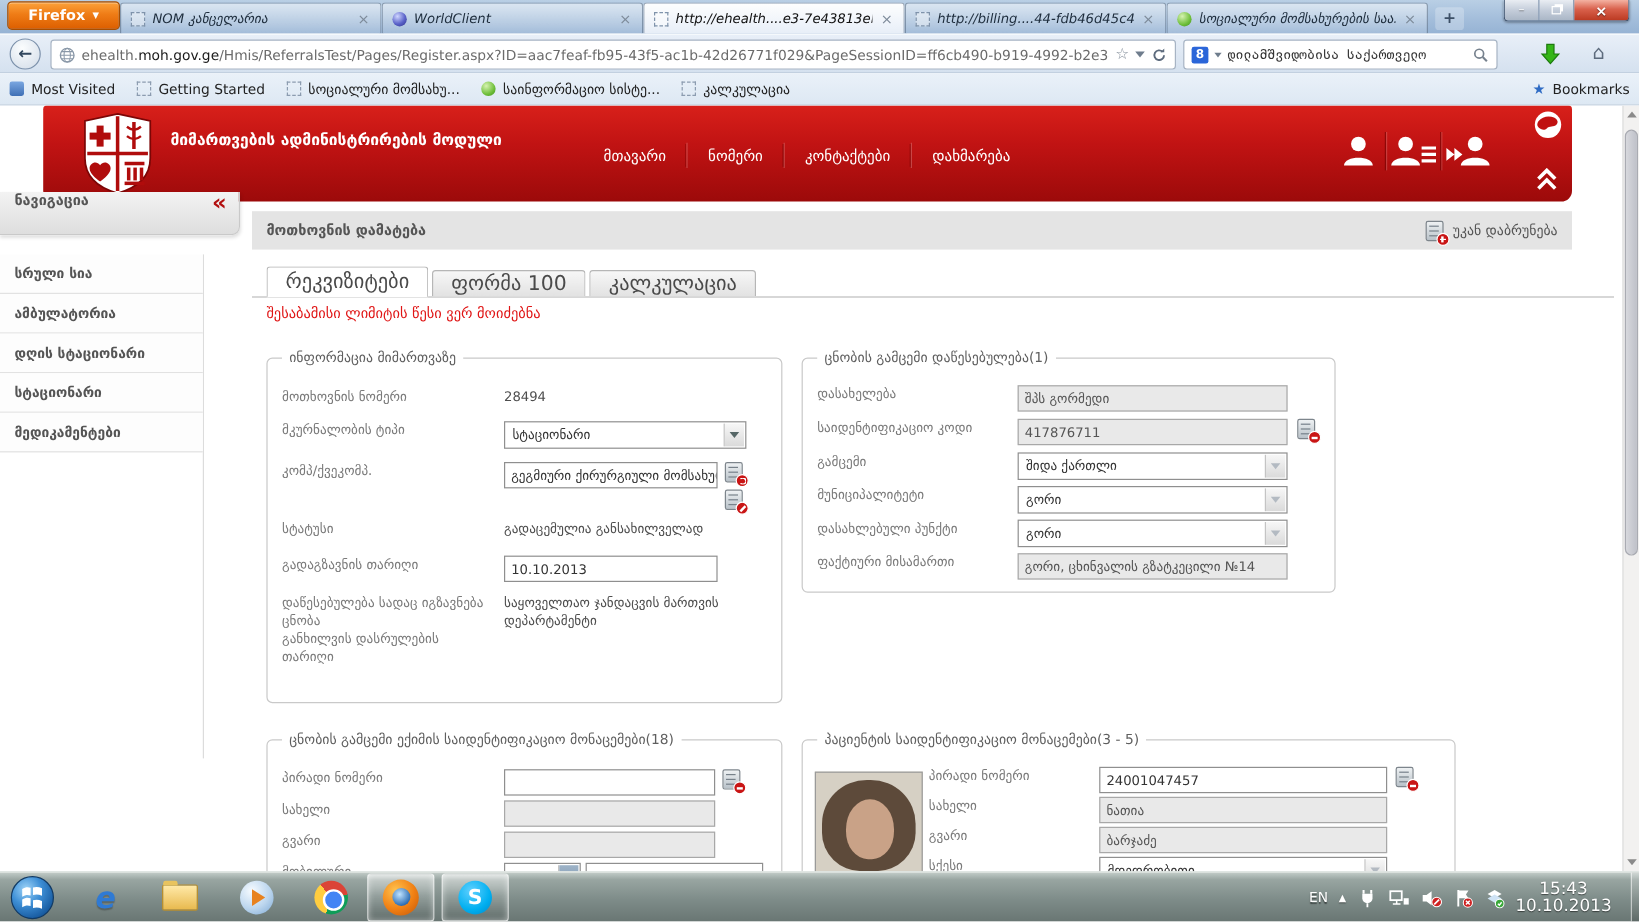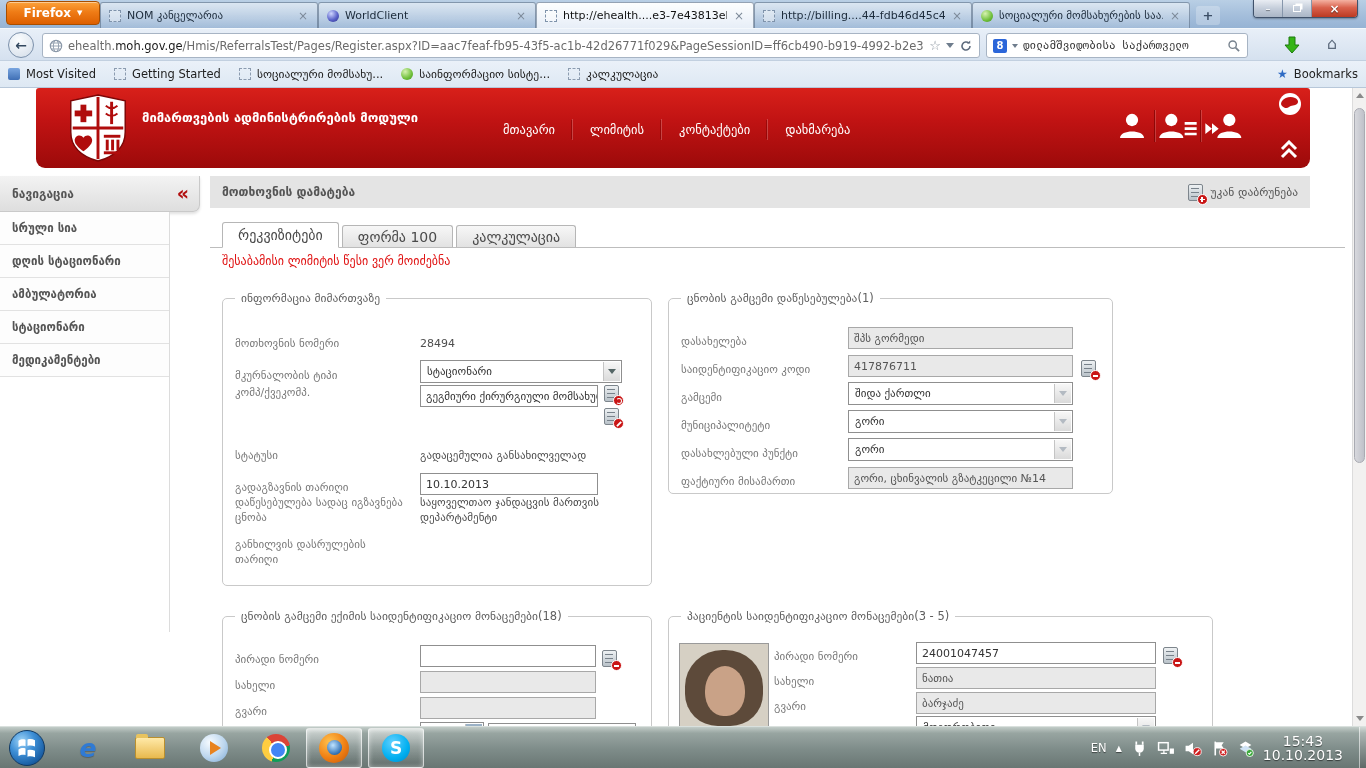--- a/index.html
+++ b/index.html
@@ -12,21 +12,21 @@
   .tabbar{position:absolute;top:0;left:0;width:1366px;height:28px;
     background:linear-gradient(180deg,#b9cfe5 0%,#a4bedb 55%,#96b3d4 100%);}
   .ffbtn{position:absolute;left:6px;top:1px;width:94px;height:24px;border-radius:4px;
     background:linear-gradient(#fca23b,#ef7c16 45%,#dd5f00);border:1px solid #a84e00;
     color:#fff;font-weight:bold;font-size:12px;display:flex;align-items:center;justify-content:center;gap:6px;
     box-shadow:inset 0 1px 0 rgba(255,255,255,.45);cursor:default;}
   .ffbtn .caret{font-size:7px;line-height:1;}
   .tabs{position:absolute;left:100px;top:2px;display:flex;height:26px;}
   .tab{width:218px;height:26px;display:flex;align-items:center;gap:6px;padding:0 8px;
     border:1px solid rgba(80,100,125,.55);border-bottom:none;border-radius:3px 3px 0 0;
-    background:linear-gradient(rgba(255,255,255,.5),rgba(255,255,255,.12));color:#1d2c3c;}
+    background:linear-gradient(rgba(255,255,255,.5),rgba(255,255,255,.12));color:#1d2c3c;font-style:italic;}
   .tab.active{background:linear-gradient(#fdfefe,#eef3fa 70%,#e7eef7);color:#111;}
   .tab-title{flex:1;white-space:nowrap;overflow:hidden;font-size:11px;}
   .tab-close{color:#7d8a99;font-size:12px;width:12px;text-align:center;cursor:default;}
   .fav{width:12px;height:12px;flex:0 0 auto;}
   .fav.dashed{border:1px dashed #7f93ab;background:rgba(255,255,255,.4);}
   .fav.globe{border-radius:50%;background:radial-gradient(circle at 35% 30%,#cfd6ff,#5b63c9 55%,#2c2f8a);}
   .fav.leaf{border-radius:50%;background:radial-gradient(circle at 35% 30%,#d6f2b0,#6fbf3a 60%,#3f8f1d);}
   .newtab{position:absolute;left:1196px;top:6px;width:24px;height:19px;border-radius:3px;
     color:#3c4f66;font-size:13px;font-weight:bold;display:flex;align-items:center;justify-content:center;
     background:rgba(255,255,255,.25);}
@@ -78,45 +78,45 @@
   .appnav{position:absolute;left:450px;top:29px;display:flex;align-items:center;height:24px;}
   .appnav .navitem{padding:3px 17px;color:#fff;font-size:12.5px;border-left:1px solid rgba(255,255,255,.22);
     box-shadow:-2px 0 0 -1px rgba(120,0,0,.5);}
   .appnav .navitem:first-child{border-left:none;box-shadow:none;}
   .usericons{position:absolute;right:64px;top:22px;display:flex;align-items:center;}
   .usericons .uitem{width:45px;display:flex;justify-content:center;}
   .usep{width:1px;height:32px;background:rgba(110,0,0,.6);box-shadow:1px 0 0 rgba(255,255,255,.18);}
   .hglobe{position:absolute;right:8px;top:4px;}
   .hchev{position:absolute;right:12px;top:52px;}
 
-  .sb-head{position:absolute;left:0;top:88px;width:200px;height:36px;
+  .sb-head{position:absolute;left:0;top:72px;width:200px;height:36px;
     background:linear-gradient(#f3f3f3,#dedede);border-bottom:1px solid #c9c9c9;border-right:1px solid #c9c9c9;
     border-radius:0 0 7px 0;box-shadow:0 2px 3px rgba(0,0,0,.12);
-    display:flex;align-items:center;padding:0 12px;}
+    display:flex;padding:0 12px;}
   .sb-title{font-size:12px;font-weight:bold;color:#555;flex:1;}
   .sb-collapse{color:#b20f0f;font-size:19px;font-weight:bold;letter-spacing:-2px;line-height:1;}
   .sb-menu{position:absolute;left:0;top:124px;width:170px;height:420px;border-right:1px solid #dcdcdc;font-weight:bold;}
   .sb-item{height:33px;display:flex;align-items:center;padding-left:12px;border-bottom:1px solid #e2e2e2;
     color:#555;font-size:11.5px;background:#fdfdfd;}
 
   .pagebar{position:absolute;left:210px;top:88px;width:1100px;height:32px;background:#e4e4e4;
     display:flex;align-items:center;padding:0 12px;}
   .pagetitle{font-size:12px;font-weight:bold;color:#555;flex:1;}
   .backlink{display:flex;align-items:center;gap:8px;color:#555;font-size:11.5px;}
 
   .tabrow{position:absolute;left:210px;top:134px;width:1135px;height:26px;border-bottom:1px solid #bdbdbd;
     display:flex;align-items:flex-end;padding-left:12px;gap:3px;}
   .ptab{height:22px;display:flex;align-items:center;padding:0 15px;border:1px solid #b6b6b6;border-bottom:none;
-    border-radius:3px 3px 0 0;background:linear-gradient(#f7f7f7,#e2e2e2);font-size:14px;color:#4a4a4a;}
+    border-radius:3px 3px 0 0;background:linear-gradient(#f7f7f7,#e2e2e2);font-size:17px;color:#4a4a4a;}
   .ptab.active{height:26px;background:#fff;position:relative;z-index:2;margin-bottom:-1px;border-bottom:1px solid #fff;}
   .errortext{position:absolute;left:222px;top:166px;font-size:12px;color:#e01515;}
 
   .fset{position:absolute;border:1px solid #c9c9c9;border-radius:5px;background:#fff;}
   .legend{position:absolute;top:-8px;left:12px;background:#fff;padding:0 6px;font-size:11.5px;color:#5f5f5f;white-space:nowrap;}
-  .frow{display:flex;align-items:flex-end;}
+  .frow{display:flex;align-items:flex-start;}
   .flabel{width:185px;flex:0 0 185px;color:#7a7a7a;font-size:11px;line-height:15px;padding-right:8px;}
   .fstatic{color:#4e4e4e;font-size:11px;line-height:15px;}
   .inp{height:22px;border:1px solid #8f8f8f;background:#fff;padding:0 5px;font-size:11px;color:#333;
     display:flex;align-items:center;white-space:nowrap;overflow:hidden;}
   .inp.dis{background:#e9e9e9;border-color:#a8a8a8;color:#555;}
   .sel{height:23px;border:1px solid #8f8f8f;background:#fff;position:relative;display:flex;align-items:center;
     padding:0 20px 0 6px;font-size:11px;color:#333;white-space:nowrap;overflow:hidden;}
   .sel .arr{position:absolute;right:1px;top:1px;bottom:1px;width:17px;border-left:1px solid #c4c4c4;
     background:linear-gradient(#f7f7f7,#dadada);display:flex;align-items:center;justify-content:center;}
   .tri{width:0;height:0;border-left:4px solid transparent;border-right:4px solid transparent;border-top:5px solid #566;}
@@ -297,21 +297,21 @@
         <path d="M17 46 c-3-4.5-9-2-9 2.6 0 4.4 5 8.4 9 11.4 4-3 9-7 9-11.4 0-4.6-6-7.1-9-2.6z" fill="#b00c0c"></path>
         <rect x="38" y="43" width="17" height="3" fill="#b00c0c"></rect>
         <rect x="40" y="48" width="3" height="11" fill="#b00c0c"></rect>
         <rect x="45.5" y="48" width="3" height="11" fill="#b00c0c"></rect>
         <rect x="51" y="48" width="3" height="11" fill="#b00c0c"></rect>
         <rect x="38" y="60" width="17" height="3" fill="#b00c0c"></rect>
       </svg>
       <div class="brandtitle">მიმართვების ადმინისტრირების მოდული</div>
       <div class="appnav">
         <span class="navitem">მთავარი</span>
-        <span class="navitem">ლიმიტის</span>
+        <span class="navitem">ნომერი</span>
         <span class="navitem">კონტაქტები</span>
         <span class="navitem">დახმარება</span>
       </div>
       <div class="usericons">
         <span class="uitem">
           <svg width="34" height="32" viewBox="0 0 24 24">
               <circle cx="12" cy="7.5" r="4.6" fill="#fff"></circle>
               <path d="M3 21c0-6.5 18-6.5 18 0z" fill="#fff"></path>
             </svg>
         </span>
@@ -344,22 +344,22 @@
           </svg>
       </span>
     </div>
 
     <div class="sb-head">
       <span class="sb-title">ნავიგაცია</span>
       <span class="sb-collapse">«</span>
     </div>
     <div class="sb-menu">
       <div class="sb-item">სრული სია</div>
+      <div class="sb-item">ამბულატორია</div>
       <div class="sb-item">დღის სტაციონარი</div>
-      <div class="sb-item">ამბულატორია</div>
       <div class="sb-item">სტაციონარი</div>
       <div class="sb-item">მედიკამენტები</div>
     </div>
 
     <div class="pagebar">
       <span class="pagetitle">მოთხოვნის დამატება</span>
       <span class="backlink">
         <span class="docicon">
             <i class="badge b-plus"></i>
           </span>

